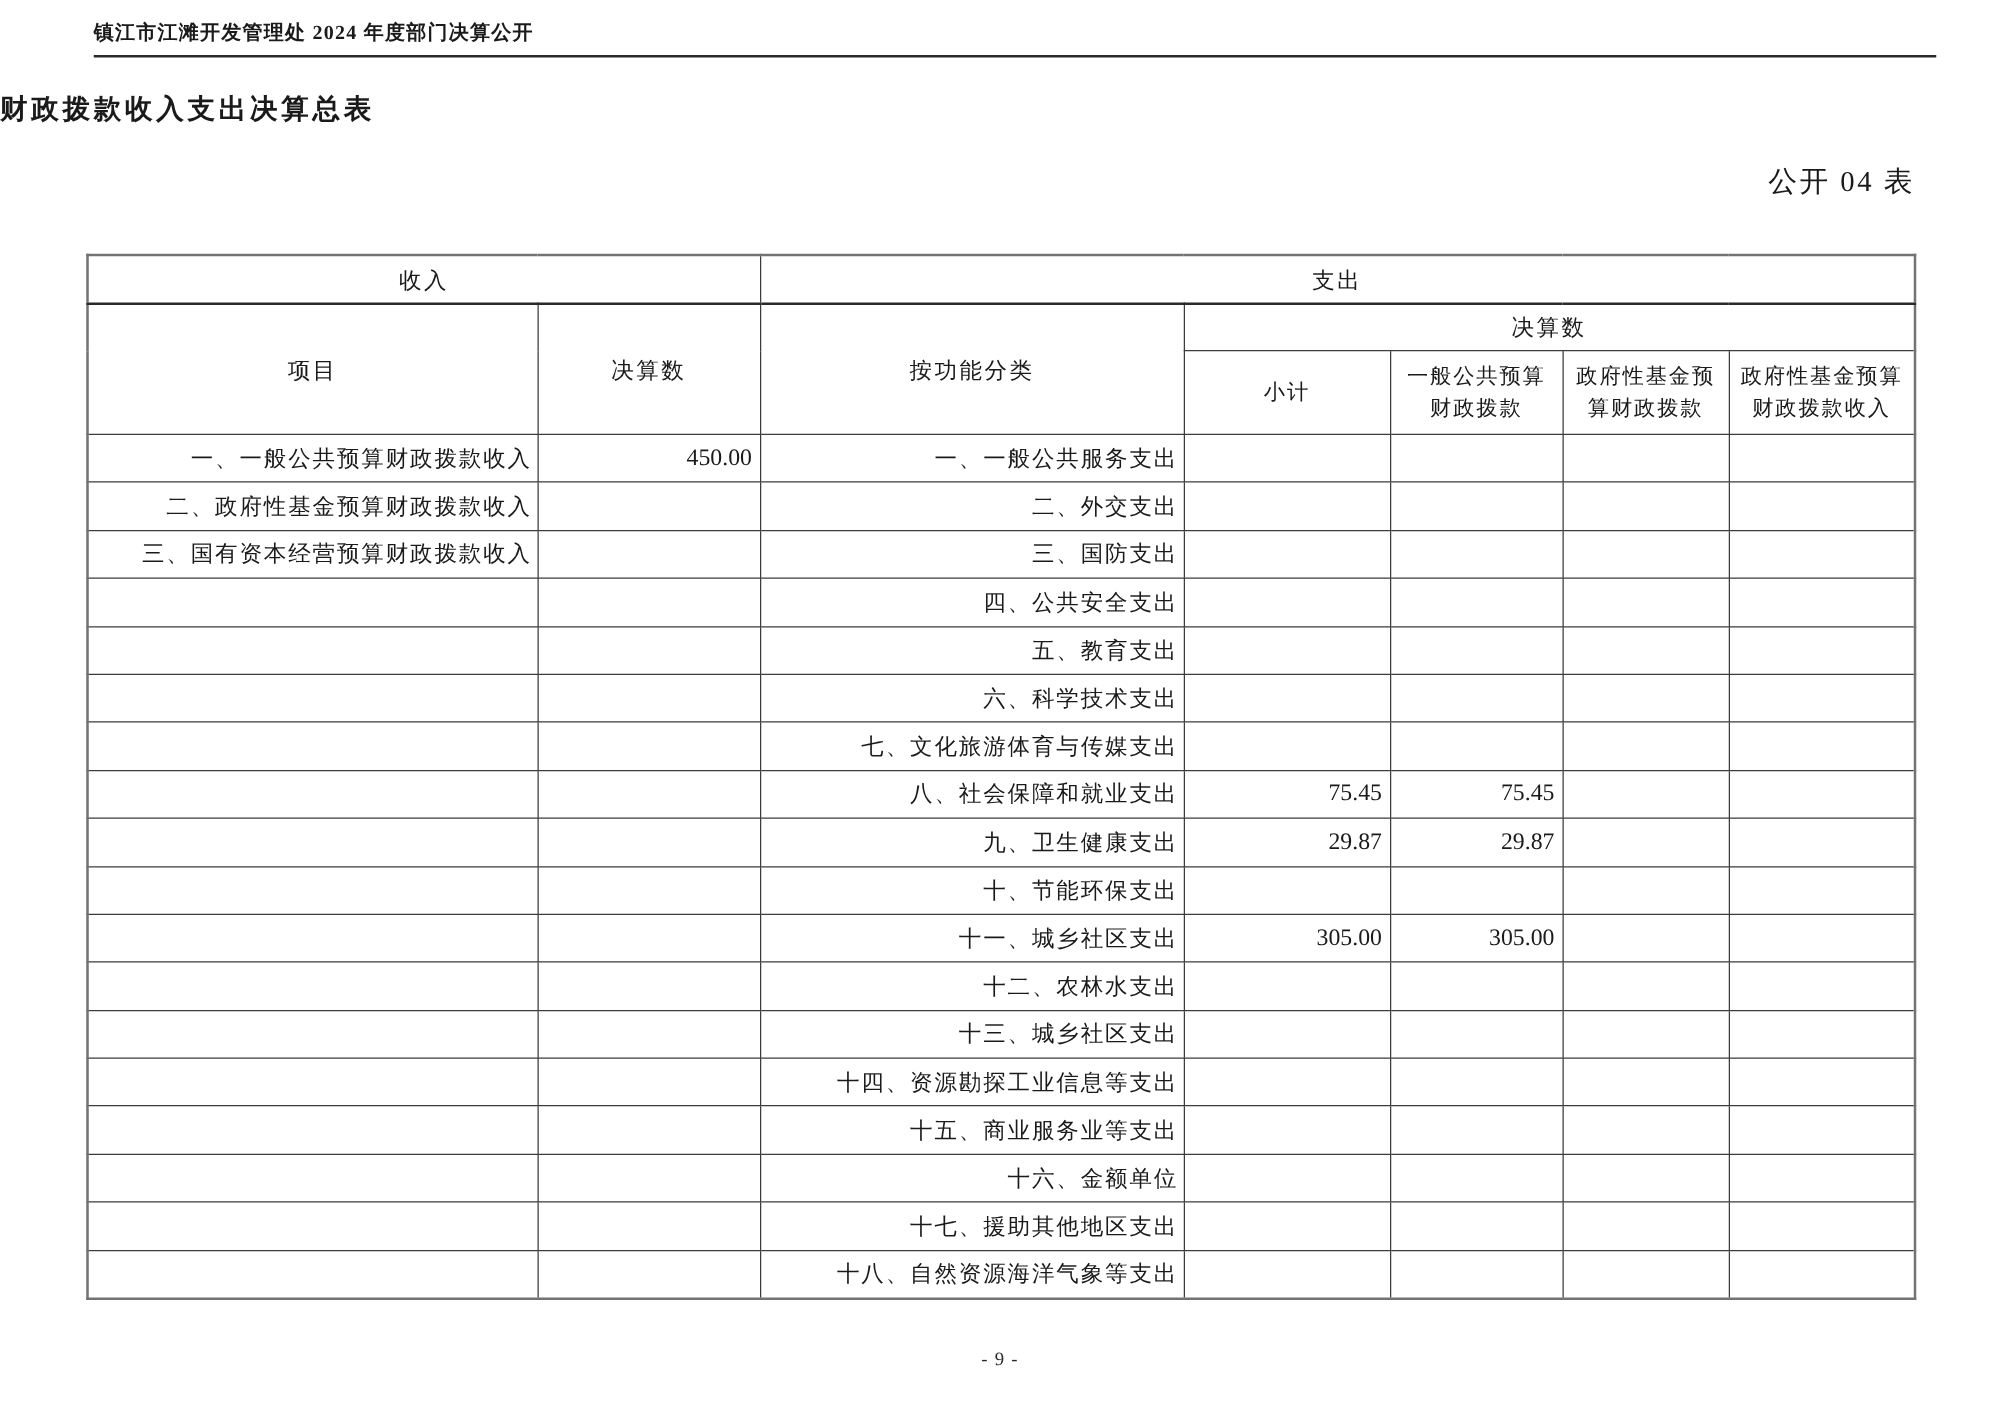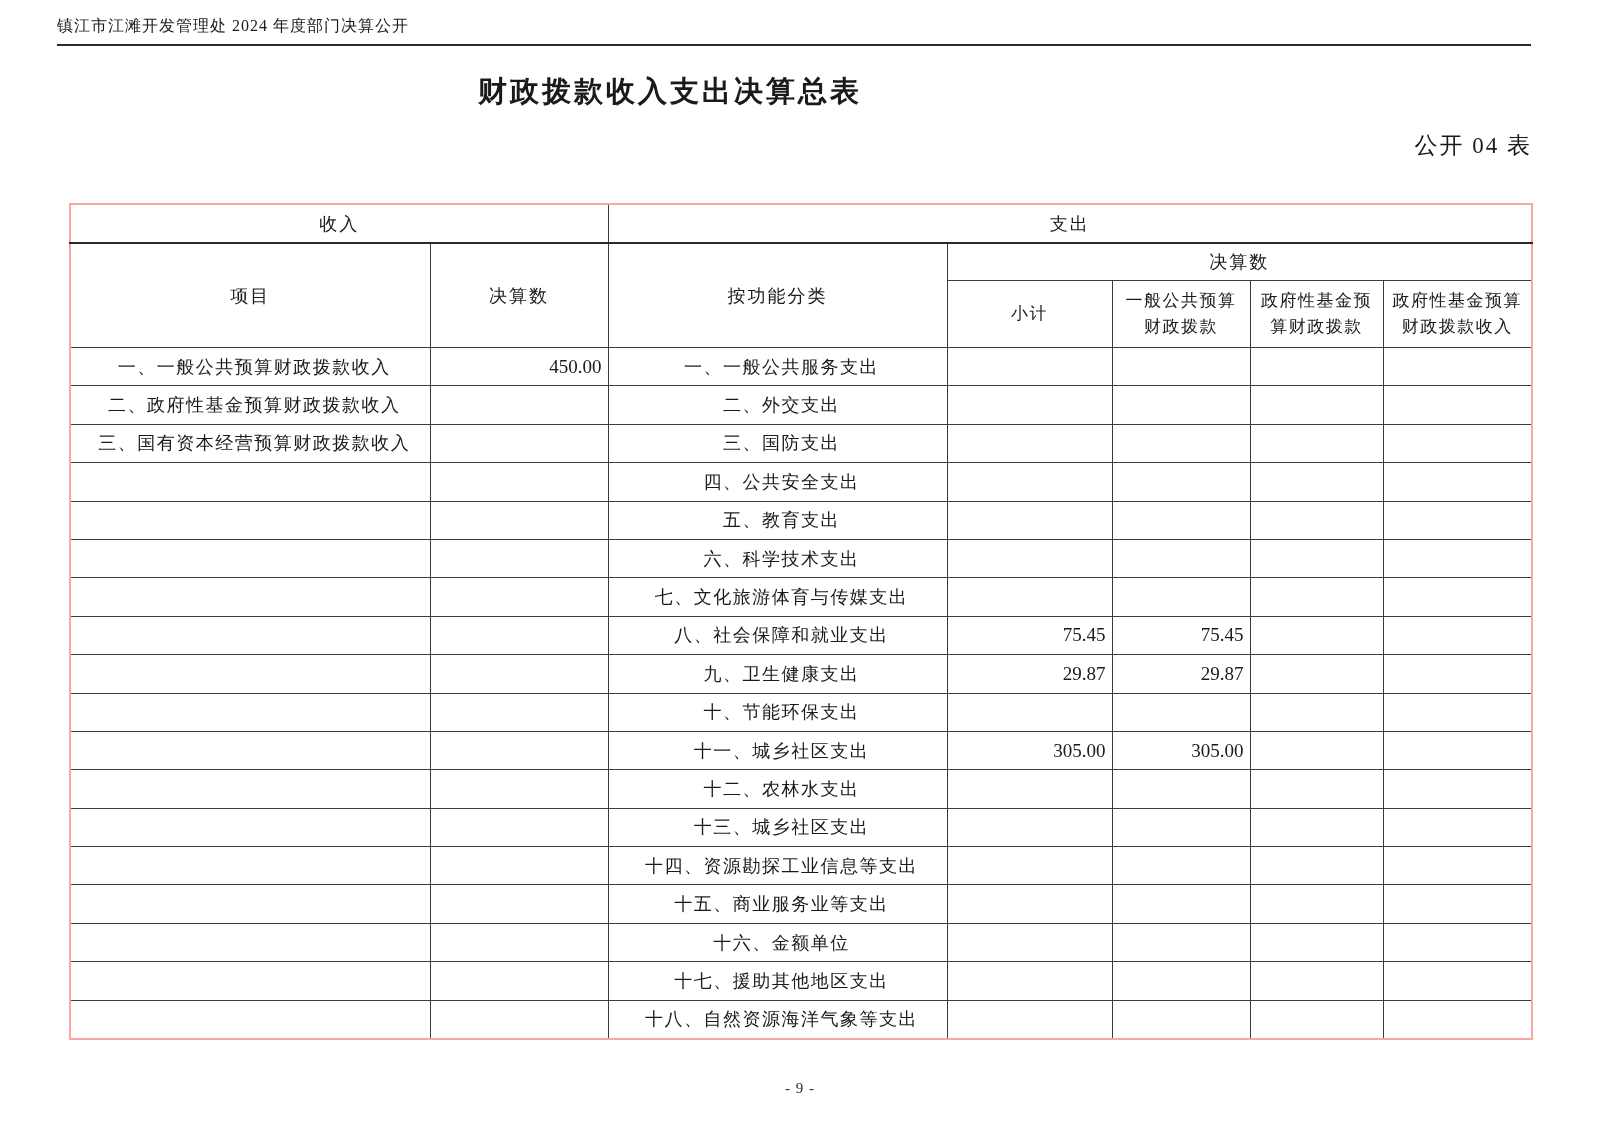--- a/index.html
+++ b/index.html
@@ -5,60 +5,60 @@
   html,body{margin:0;padding:0;background:#ffffff;}
   .page{
     position:relative;
     width:1600px;height:1131px;
     background:#ffffff;
     font-family:"Liberation Serif","DejaVu Serif",serif;
     color:#1a1a1a;
     overflow:hidden;
   }
   .doc-header{
-    position:absolute;left:57px;top:16px;width:1474px;
-    font-size:16px;font-weight:normal;letter-spacing:1px;
+    position:absolute;left:75px;top:16px;width:1474px;
+    font-size:16px;font-weight:bold;letter-spacing:1px;
     padding-bottom:7px;
     border-bottom:2px solid #2a2a2a;
   }
   .main-title{
     position:absolute;left:0;top:72px;width:1340px;margin:0;
-    text-align:center;font-size:29px;font-weight:bold;letter-spacing:3px;
+    text-align:left;font-size:22px;font-weight:bold;letter-spacing:3px;
   }
   .table-code{
     position:absolute;right:68px;top:130px;
     font-size:23px;letter-spacing:2px;text-align:right;
   }
   .meta-row{
     position:absolute;left:72px;top:167px;width:1460px;
     display:flex;justify-content:space-between;
     font-size:17px;letter-spacing:2px;
   }
   table.budget-table{
     position:absolute;left:69px;top:203px;
     width:1462px;
     border-collapse:collapse;table-layout:fixed;
-    border:2px solid #fca5a5;
+    border:2px solid #737373;
   }
   .budget-table th,.budget-table td{
     border:1px solid #3c3c3c;
     font-weight:normal;
     padding:0;
     overflow:hidden;
   }
   .budget-table thead th{
     text-align:center;vertical-align:middle;
     font-size:18px;letter-spacing:2px;
   }
   tr.h1 th{height:37px;border-bottom:2px solid #2a2a2a;}
   tr.h2 th{height:36px;}
   tr.h3 th{height:66px;font-size:17px;line-height:1.55;padding:0 8px;letter-spacing:1.5px;}
   .budget-table tbody td{height:37.4px;vertical-align:middle;}
   .budget-table td.item{
-    text-align:center;padding-left:12px;padding-right:4px;
+    text-align:right;padding-left:12px;padding-right:4px;
     font-size:18px;letter-spacing:1.5px;white-space:nowrap;
   }
   .budget-table td.num{
     text-align:right;padding-right:6px;
     font-size:19px;letter-spacing:0;
     font-family:"Liberation Serif","DejaVu Serif",serif;
   }
   .page-footer{
     position:absolute;left:0;top:1080px;width:1600px;
     text-align:center;font-size:15px;letter-spacing:1px;color:#2a2a2a;

